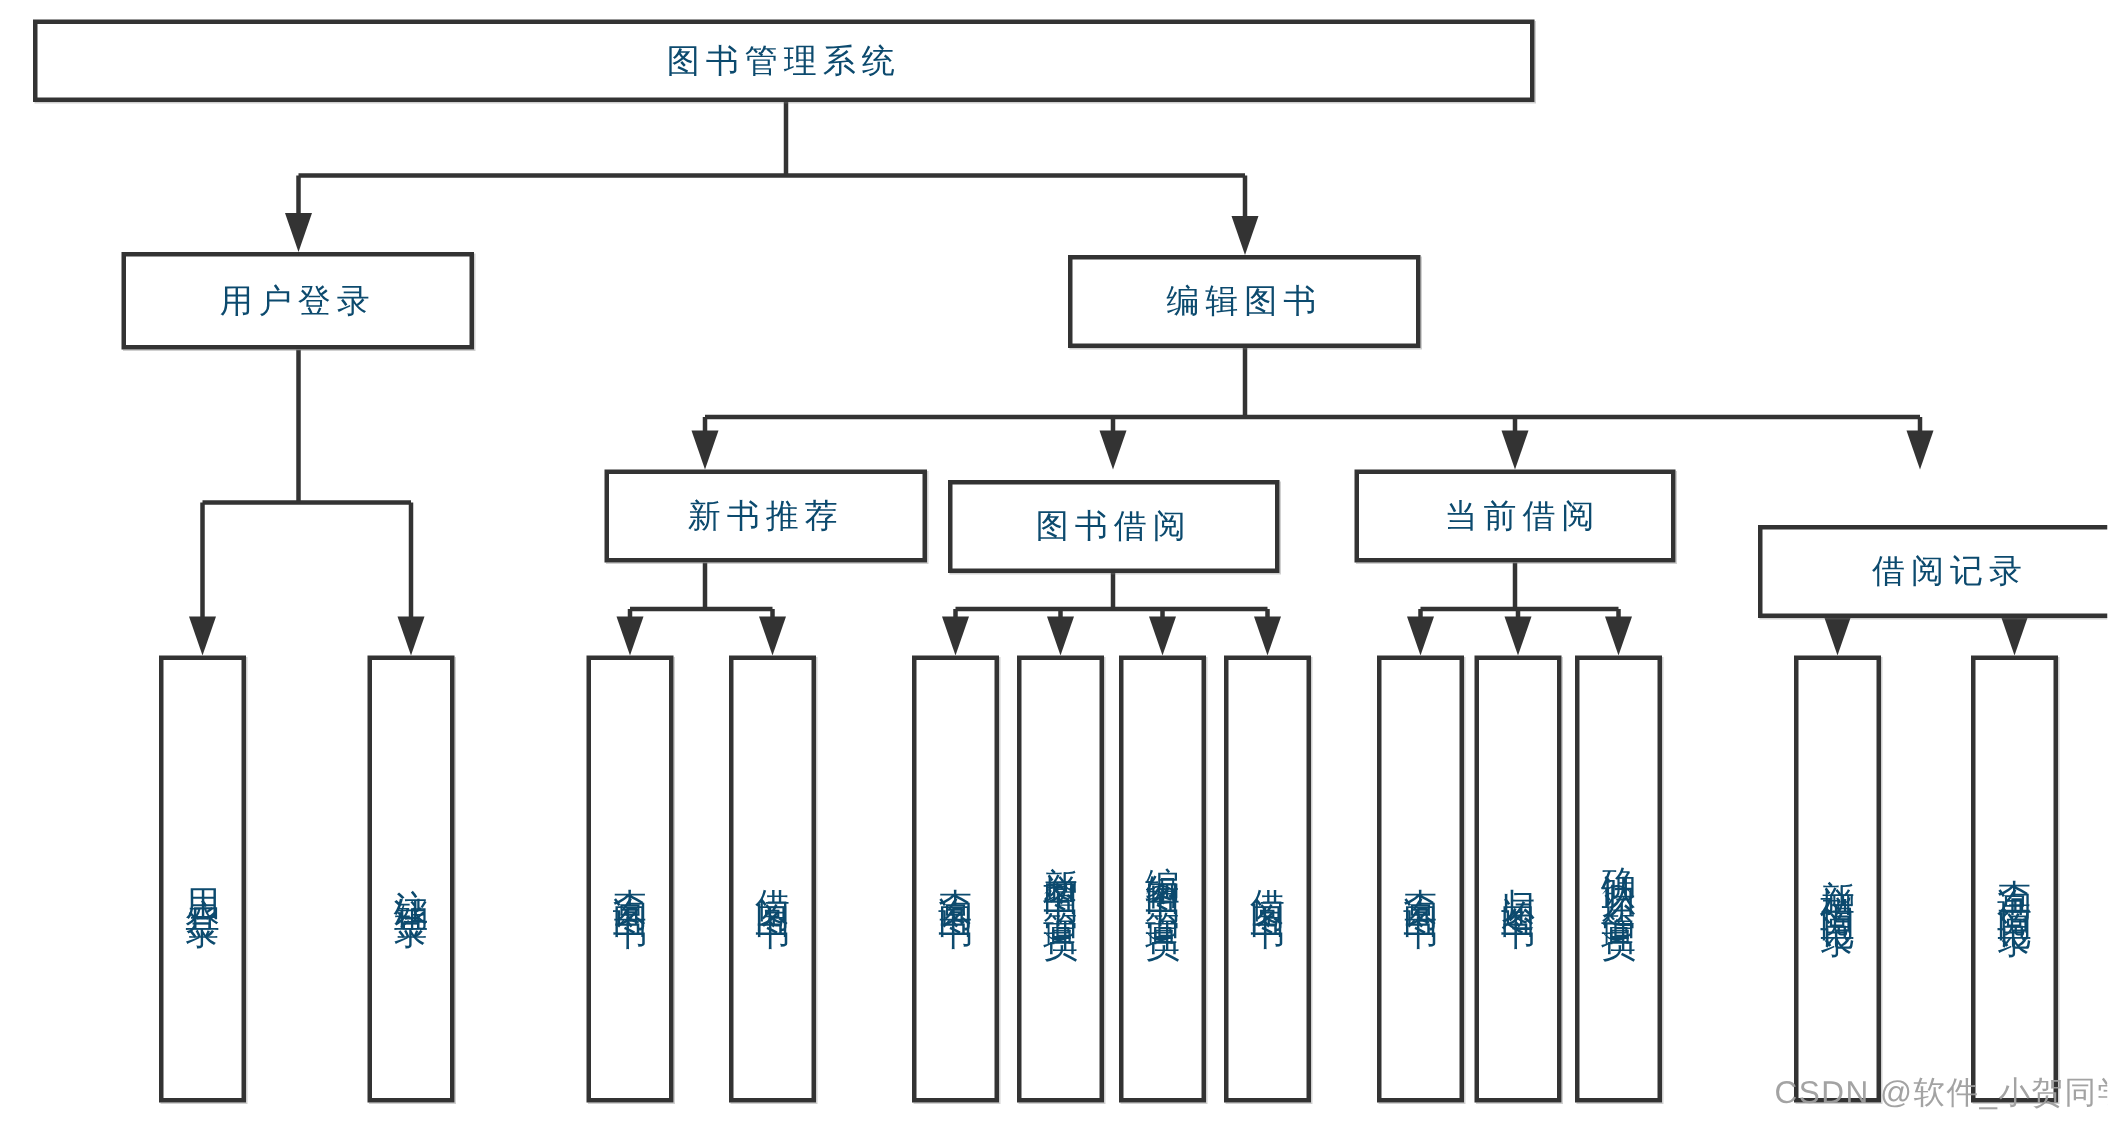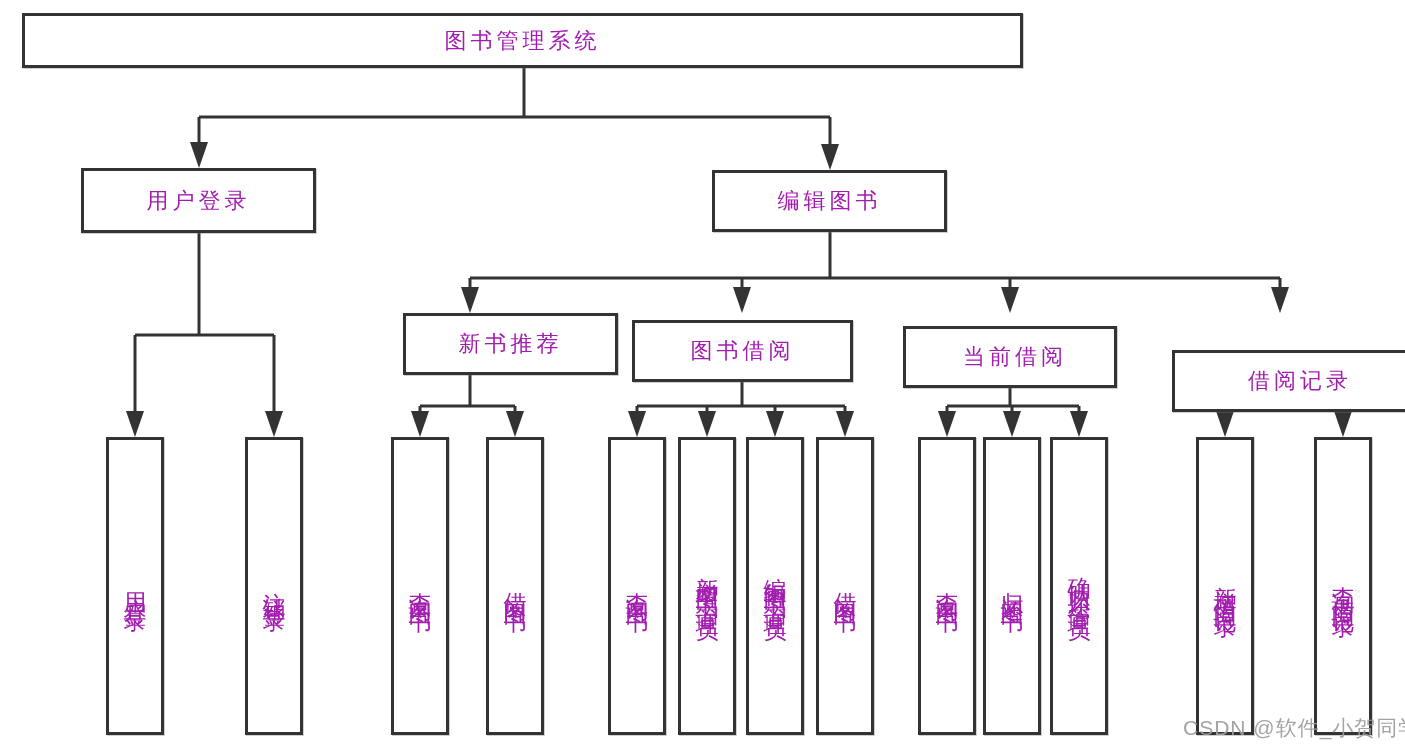--- a/index.html
+++ b/index.html
@@ -19,21 +19,21 @@
     position: absolute;
     left: 0;
     top: 0;
     z-index: 1;
   }
   .node {
     position: absolute;
     box-sizing: border-box;
     border: 3px solid #333333;
     background: #ffffff;
-    color: #a21caf;
+    color: #0c4a6e;
     display: flex;
     align-items: center;
     justify-content: center;
     z-index: 2;
     box-shadow: 1px 1px 0 rgba(120,120,120,0.35);
   }
   .box-h {
     font-size: 22px;
     letter-spacing: 4px;
     white-space: nowrap;
@@ -135,21 +135,21 @@
     </g>
   </svg>
 
   <div class="node box-h" style="left:22px; top:13px; width:1001px; height:55px;">图书管理系统</div>
 
   <div class="node box-h" style="left:81px; top:168px; width:235px; height:65px;">用户登录</div>
   <div class="node box-h" style="left:712px; top:170px; width:235px; height:62px;">编辑图书</div>
 
   <div class="node box-h" style="left:363px; top:313px; width:215px; height:62px;margin-left:40px;">新书推荐</div>
   <div class="node box-h" style="left:632px; top:320px; width:221px; height:62px;">图书借阅</div>
-  <div class="node box-h" style="left:903px; top:326px; width:214px; height:62px;padding-left:10px;">当前借阅</div>
+  <div class="node box-h" style="left:903px; top:313px; width:214px; height:62px;padding-left:10px;">当前借阅</div>
   <div class="node box-h" style="left:1172px; top:313px; width:256px; height:62px;margin-top:37px;">借阅记录</div>
 
   <div class="node box-v" style="left:106px; top:437px; width:58px; height:298px;">用户登录</div>
   <div class="node box-v" style="left:245px; top:437px; width:58px; height:298px;">注销登录</div>
 
   <div class="node box-v" style="left:391px; top:437px; width:58px; height:298px;">查询图书</div>
   <div class="node box-v" style="left:486px; top:437px; width:58px; height:298px;">借阅图书</div>
 
   <div class="node box-v" style="left:608px; top:437px; width:58px; height:298px;">查询图书</div>
   <div class="node box-v" style="left:678px; top:437px; width:58px; height:298px;">新增图书（管理员）</div>

